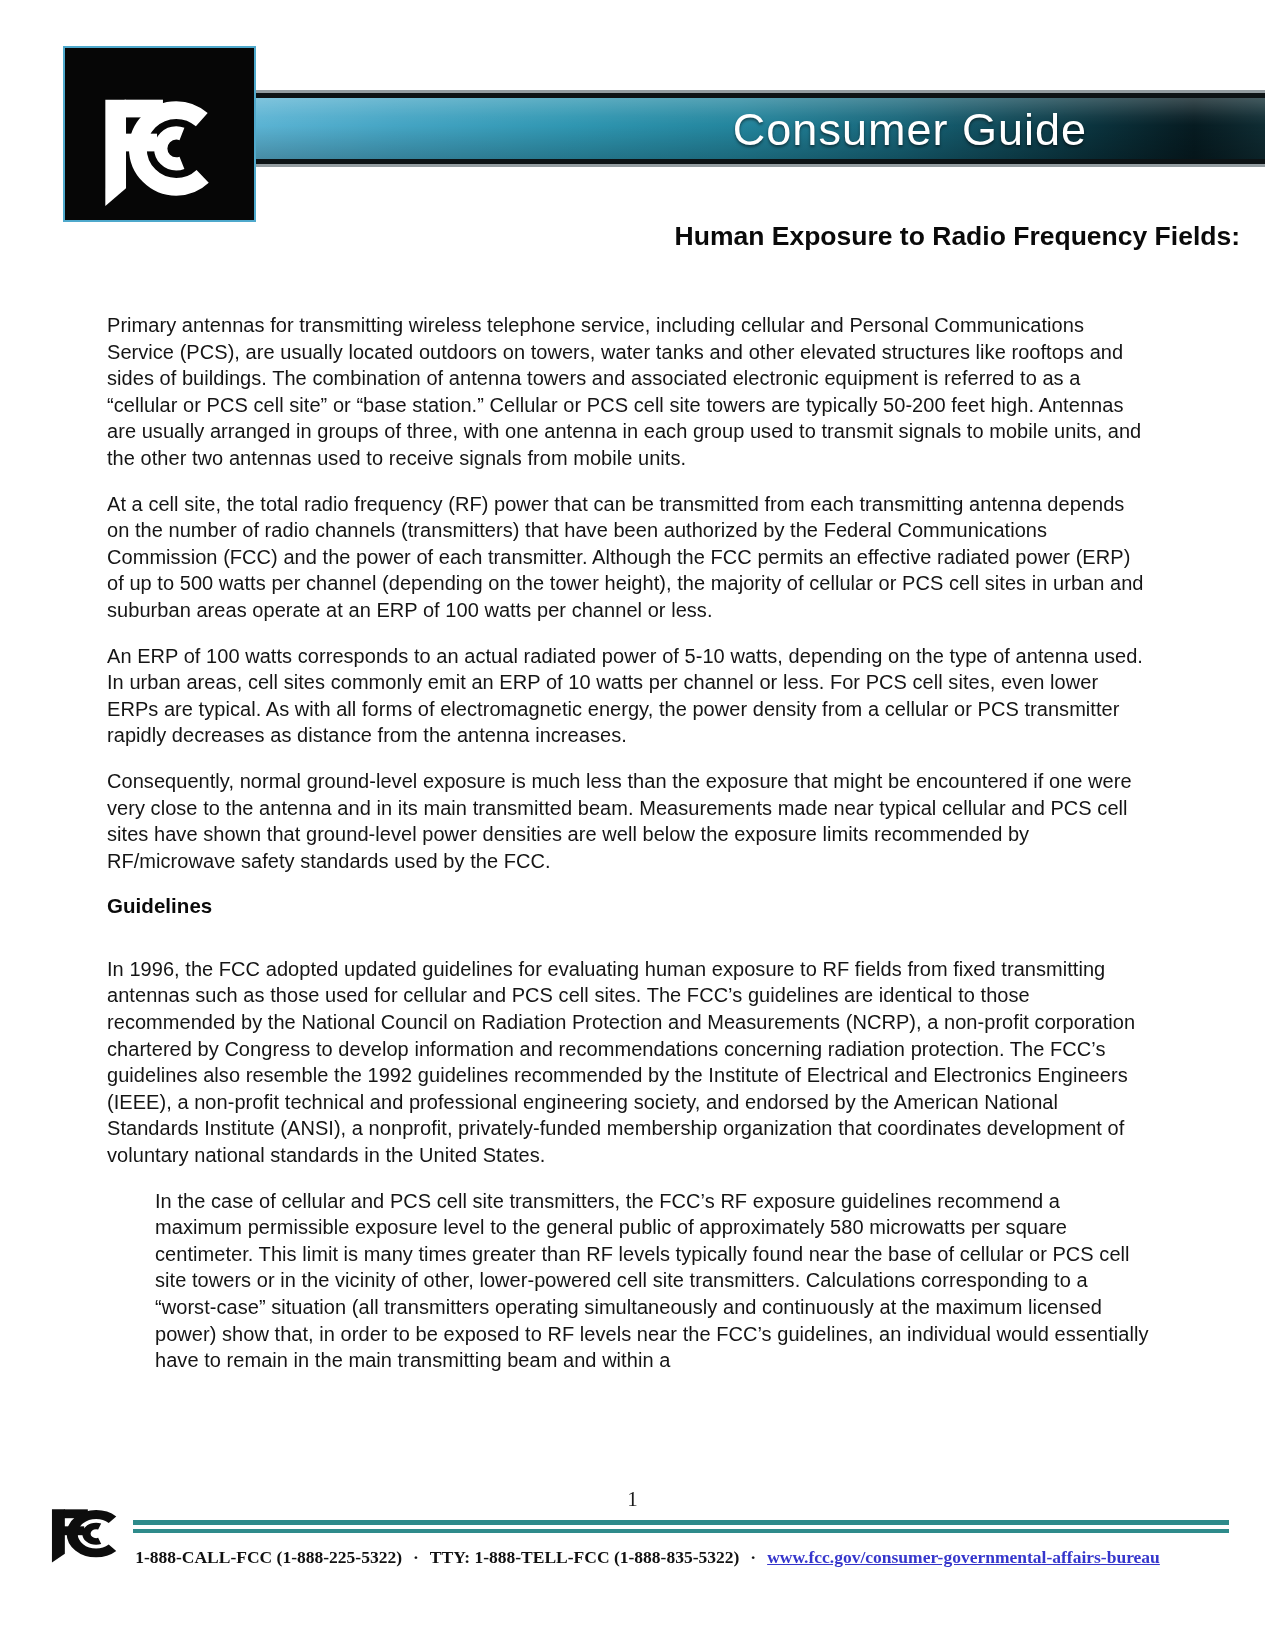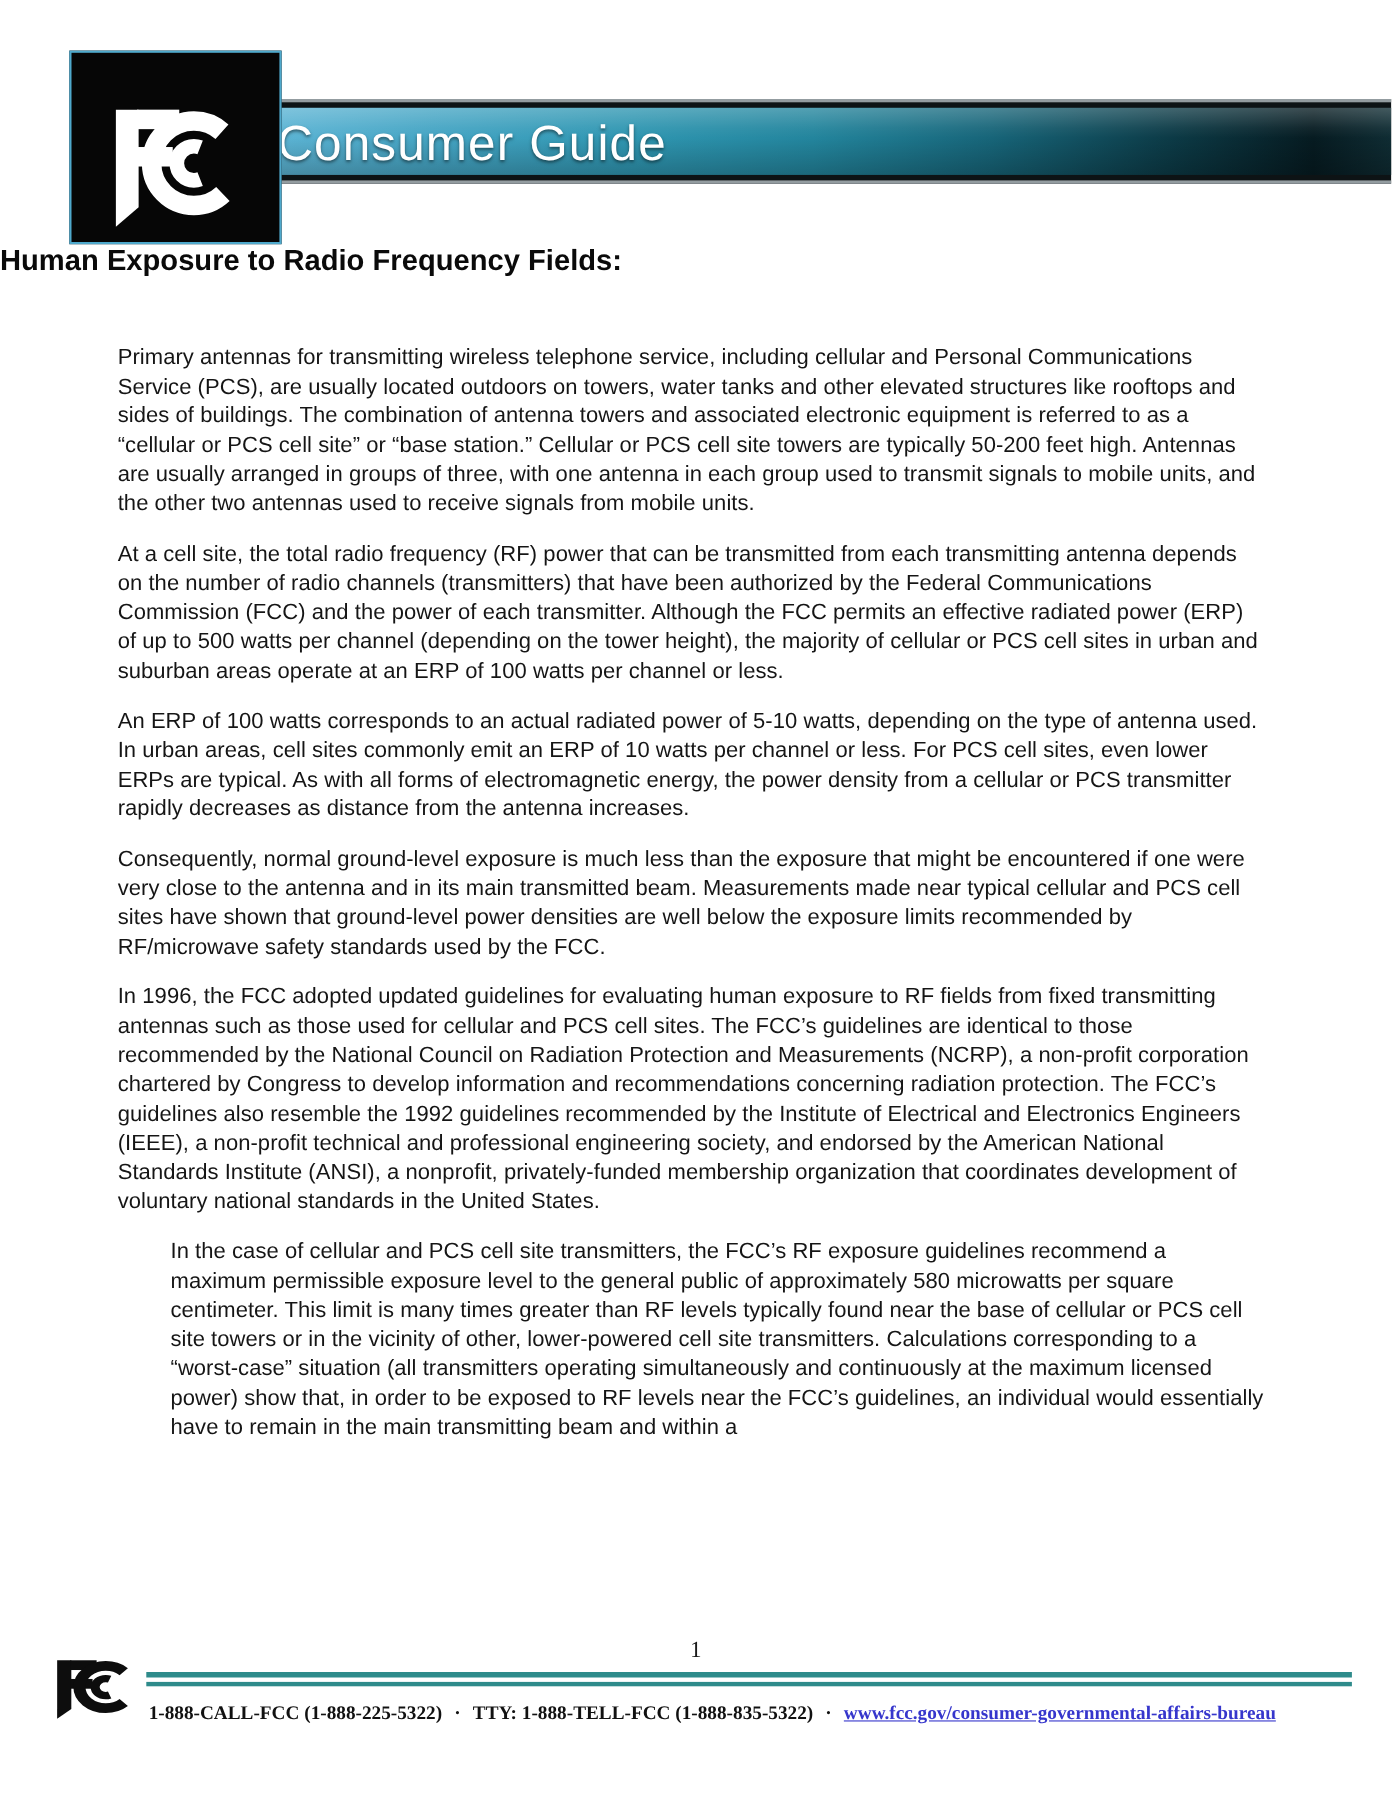--- a/index.html
+++ b/index.html
@@ -30,21 +30,21 @@
     height: 61px;
     background:
       linear-gradient(180deg, rgba(255,255,255,0.22) 0%, rgba(255,255,255,0.05) 30%, rgba(0,0,0,0.00) 45%, rgba(0,0,0,0.22) 100%),
       linear-gradient(90deg, #5cb4d4 0%, #45a5c4 14%, #2f96b1 32%, #23859d 48%, #176579 64%, #0c3b47 80%, #061b21 93%, #0f2c33 100%);
   }
   .banner-title {
     position: absolute;
     top: 4px;
     left: 0;
     width: 835px;
-    text-align: left;
+    text-align: right;
     font-size: 45px;
     line-height: 55px;
     font-weight: 400;
     letter-spacing: 1px;
     color: #ffffff;
     text-shadow: 0 2px 3px rgba(0,0,0,0.5);
   }
 
   
   .logo-box {
@@ -60,21 +60,21 @@
     justify-content: center;
     padding-top: 31px;
   }
 
   
   .doc-title {
     position: absolute;
     top: 220px;
     left: 0;
     width: 1240px;
-    text-align: left;
+    text-align: right;
     font-weight: 700;
     font-size: 26.5px;
     line-height: 33.5px;
     color: #0a0a0a;
   }
 
   
   .content {
     position: absolute;
     top: 312px;
@@ -165,20 +165,21 @@
 
   <div class="doc-title">
     <div>Human Exposure to Radio Frequency Fields:</div>
   </div>
 
   <div class="content">
     <p>Primary antennas for transmitting wireless telephone service, including cellular and Personal Communications Service (PCS), are usually located outdoors on towers, water tanks and other elevated structures like rooftops and sides of buildings. The combination of antenna towers and associated electronic equipment is referred to as a “cellular or PCS cell site” or “base station.” Cellular or PCS cell site towers are typically 50-200 feet high. Antennas are usually arranged in groups of three, with one antenna in each group used to transmit signals to mobile units, and the other two antennas used to receive signals from mobile units.</p>
     <p>At a cell site, the total radio frequency (RF) power that can be transmitted from each transmitting antenna depends on the number of radio channels (transmitters) that have been authorized by the Federal Communications Commission (FCC) and the power of each transmitter. Although the FCC permits an effective radiated power (ERP) of up to 500 watts per channel (depending on the tower height), the majority of cellular or PCS cell sites in urban and suburban areas operate at an ERP of 100 watts per channel or less.</p>
     <p>An ERP of 100 watts corresponds to an actual radiated power of 5-10 watts, depending on the type of antenna used. In urban areas, cell sites commonly emit an ERP of 10 watts per channel or less. For PCS cell sites, even lower ERPs are typical. As with all forms of electromagnetic energy, the power density from a cellular or PCS transmitter rapidly decreases as distance from the antenna increases.</p>
     <p>Consequently, normal ground-level exposure is much less than the exposure that might be encountered if one were very close to the antenna and in its main transmitted beam. Measurements made near typical cellular and PCS cell sites have shown that ground-level power densities are well below the exposure limits recommended by RF/microwave safety standards used by the FCC.</p>
+    <div class="section-heading">Guidelines</div>
     <p>In 1996, the FCC adopted updated guidelines for evaluating human exposure to RF fields from fixed transmitting antennas such as those used for cellular and PCS cell sites. The FCC’s guidelines are identical to those recommended by the National Council on Radiation Protection and Measurements (NCRP), a non-profit corporation chartered by Congress to develop information and recommendations concerning radiation protection. The FCC’s guidelines also resemble the 1992 guidelines recommended by the Institute of Electrical and Electronics Engineers (IEEE), a non-profit technical and professional engineering society, and endorsed by the American National Standards Institute (ANSI), a nonprofit, privately-funded membership organization that coordinates development of voluntary national standards in the United States.</p>
     <p>In the case of cellular and PCS cell site transmitters, the FCC’s RF exposure guidelines recommend a maximum permissible exposure level to the general public of approximately 580 microwatts per square centimeter. This limit is many times greater than RF levels typically found near the base of cellular or PCS cell site towers or in the vicinity of other, lower-powered cell site transmitters. Calculations corresponding to a “worst-case” situation (all transmitters operating simultaneously and continuously at the maximum licensed power) show that, in order to be exposed to RF levels near the FCC’s guidelines, an individual would essentially have to remain in the main transmitting beam and within a</p>
   </div>
 
   <div class="page-number">1</div>
 
   <div class="footer-logo">
     <svg width="92" height="65" viewBox="0 0 100 88" preserveAspectRatio="none">
       <g fill="#0d0d0d" stroke="none">
         <polygon points="13,14 27,14 27,74 13,86"></polygon>

